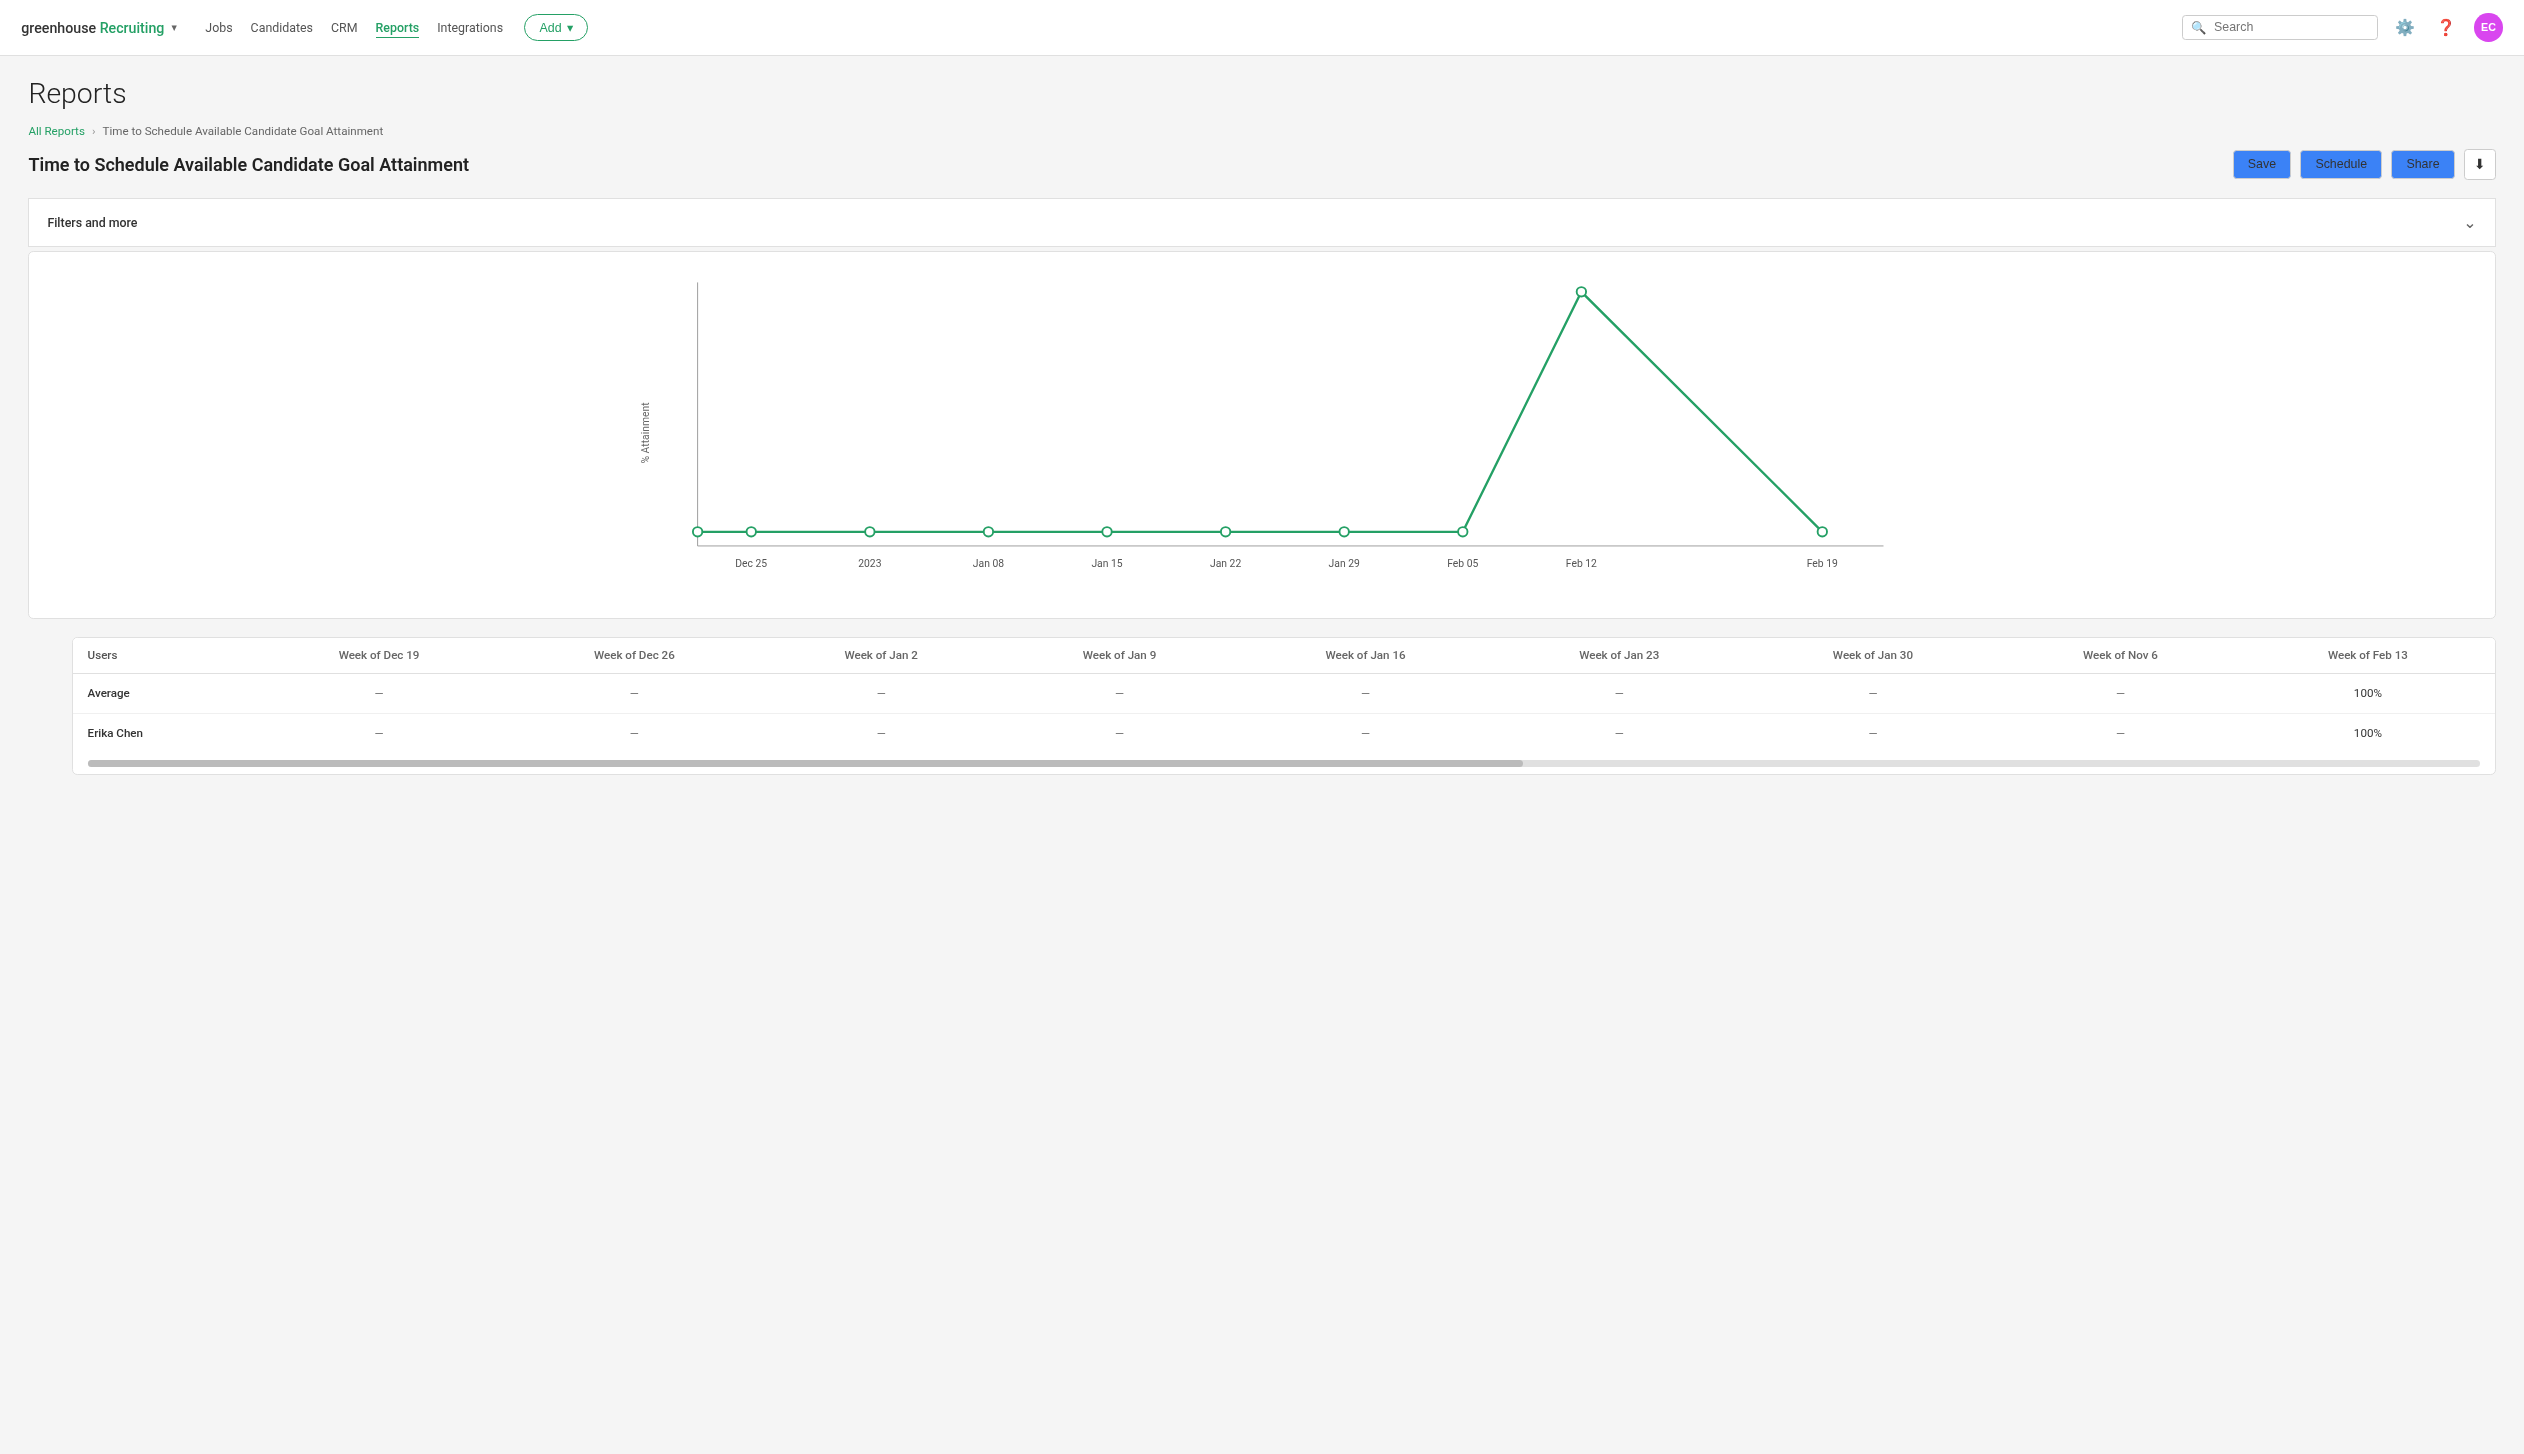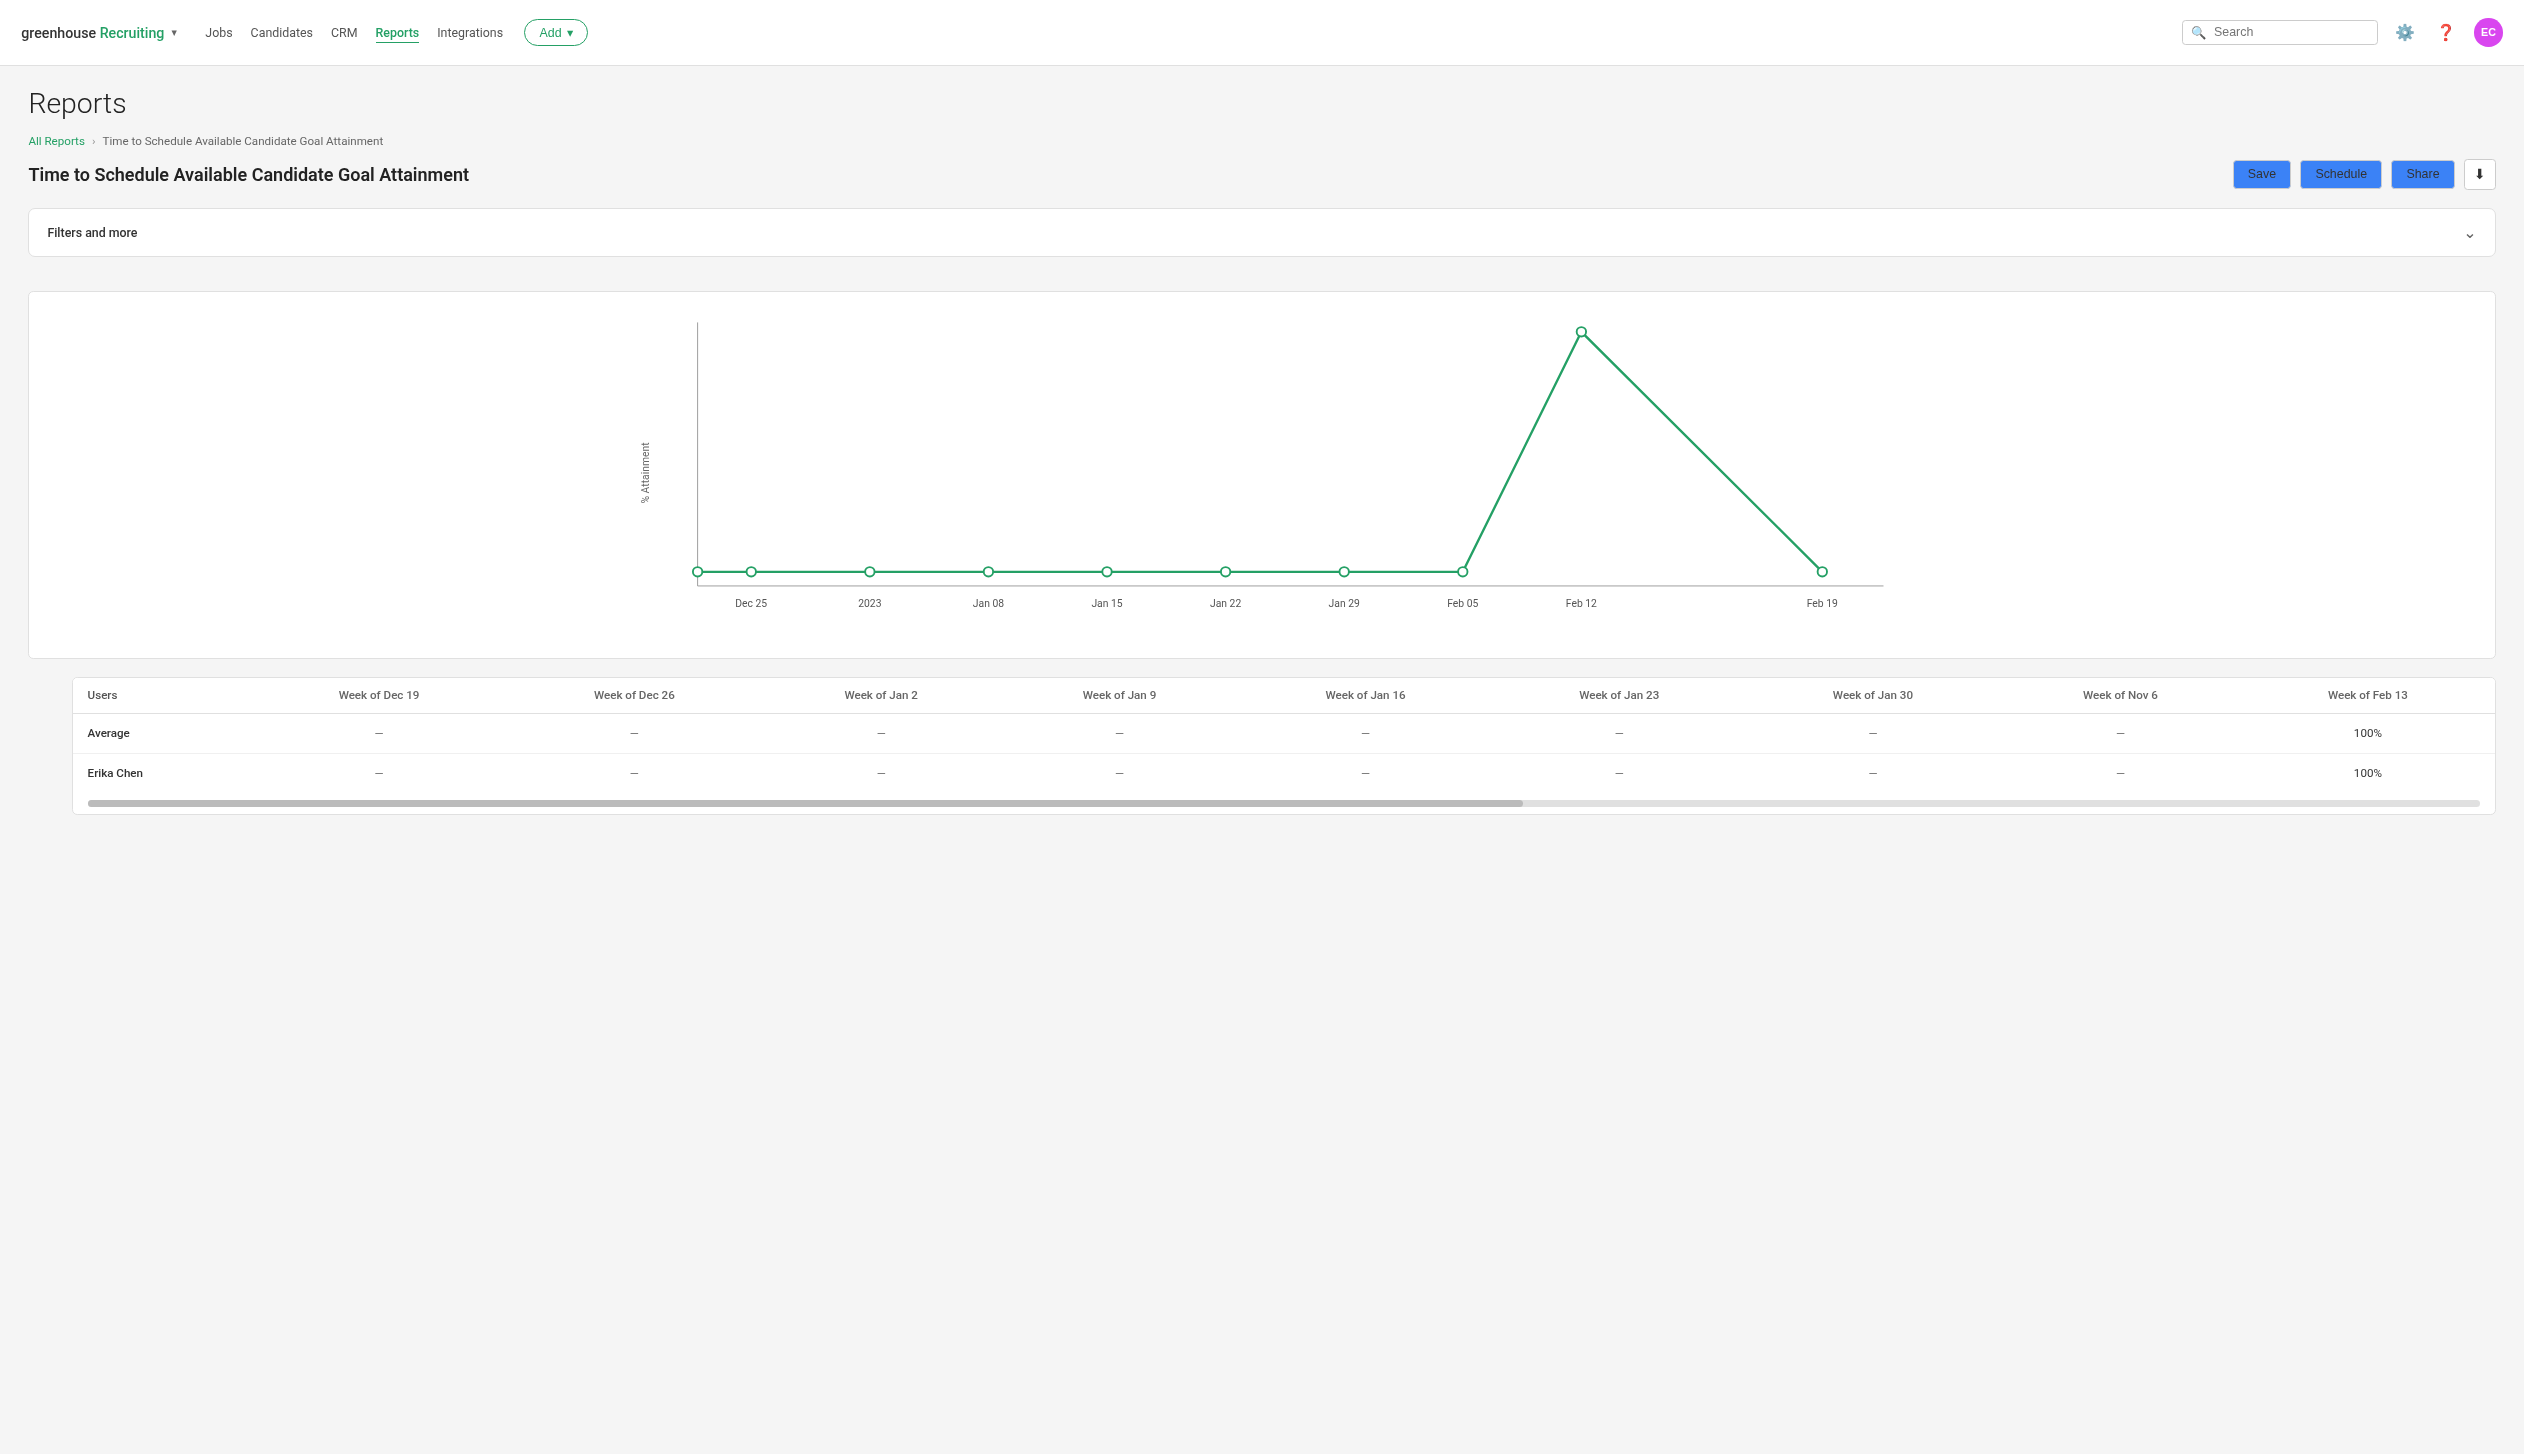--- a/index.html
+++ b/index.html
@@ -5,21 +5,21 @@
     * { box-sizing: border-box; margin: 0; padding: 0; }
     body { font-family: -apple-system, BlinkMacSystemFont, 'Segoe UI', Roboto, sans-serif; background: #f5f5f5; color: #333; font-size: 12.4px; }
 
     
     .top-nav {
       background: #fff;
       border-bottom: 0.9px solid #e0e0e0;
       display: flex;
       align-items: center;
       padding: 0 21.3px;
-      height: 66px;
+      height: 56px;
       gap: 21.3px;
     }
     .nav-logo {
       display: flex;
       align-items: center;
       gap: 3.6px;
       font-size: 14.2px;
     }
     .nav-logo .logo-greenhouse { color: #333; font-weight: 500; }
     .nav-logo .logo-recruiting { color: #24a065; font-weight: 500; }
@@ -101,22 +101,22 @@
       padding: 6.2px 9px;
       cursor: pointer;
       font-size: 14.2px;
       color: #333;
     }
 
     
     .filters-section {
       background: #fff;
       border: 0.9px solid #e0e0e0;
-      border-radius: 7px;
-      margin-bottom: 34px;
+      border-radius: 0;
+      margin-bottom: 4px;
     }
     .filters-header {
       display: flex;
       align-items: center;
       justify-content: space-between;
       padding: 14.2px 18px;
       cursor: pointer;
     }
     .filters-title { font-size: 12.4px; font-weight: 500; color: #333; }
     .filters-chevron { color: #666; font-size: 16px; }

